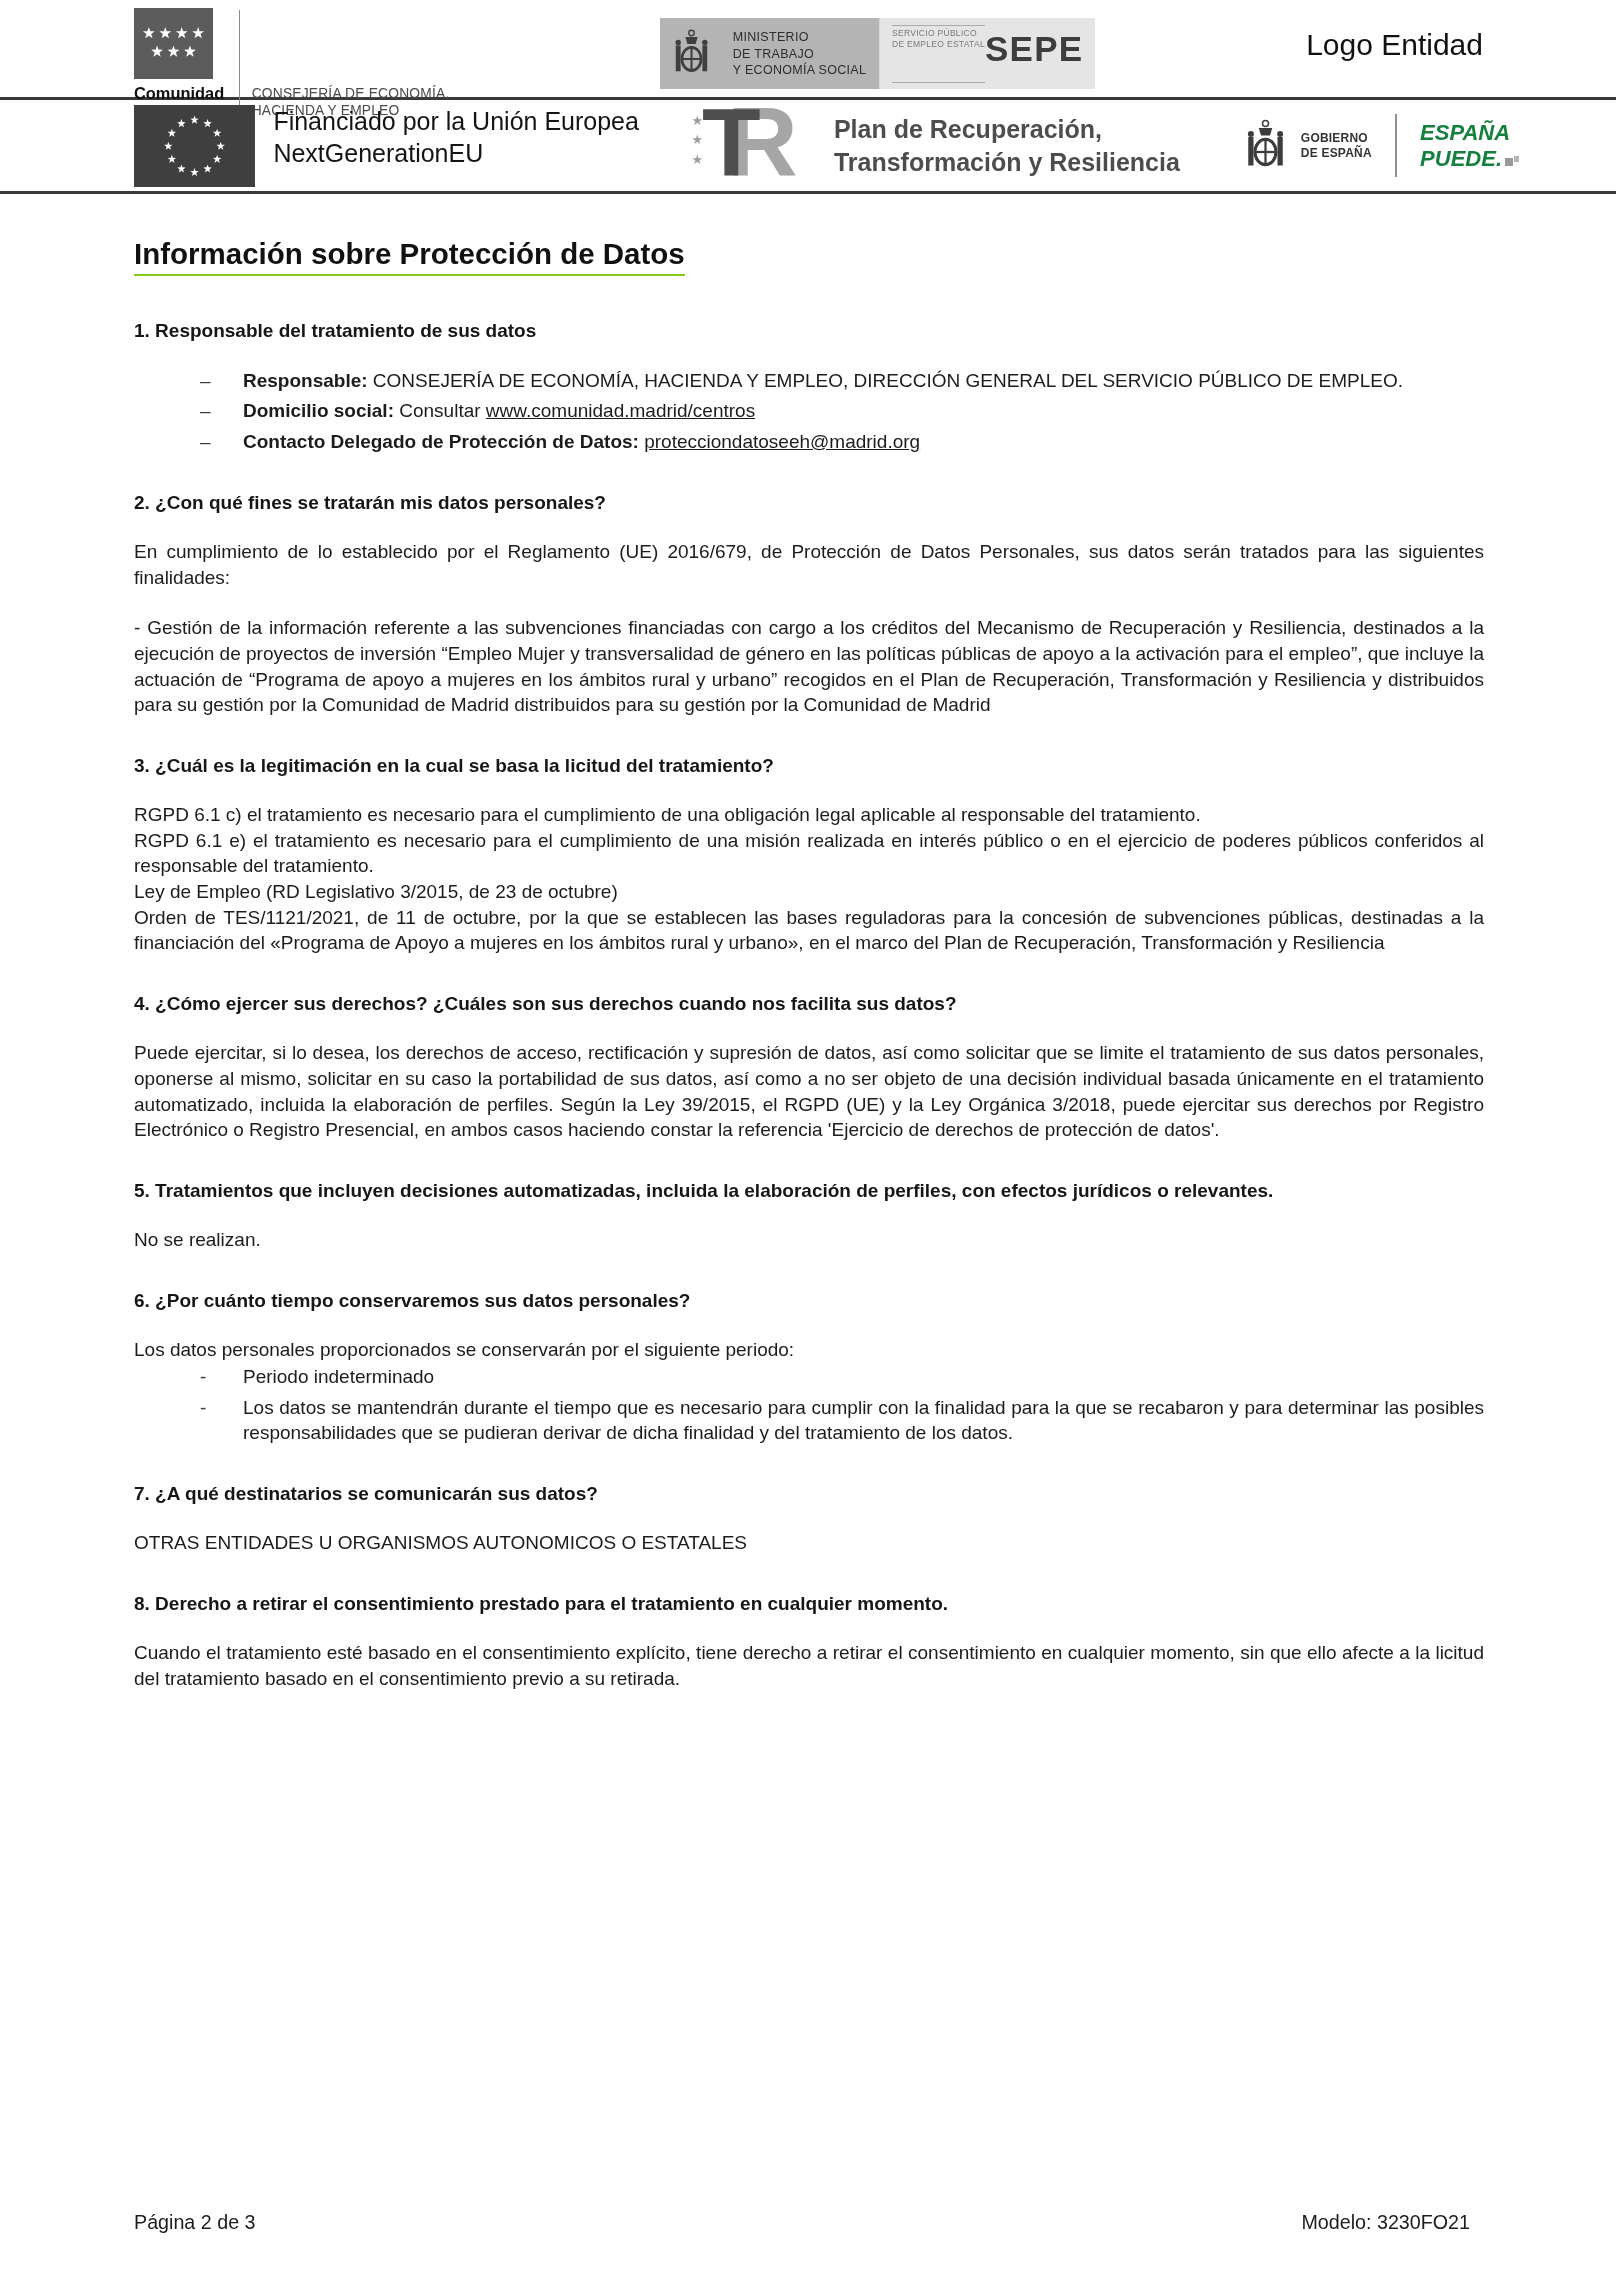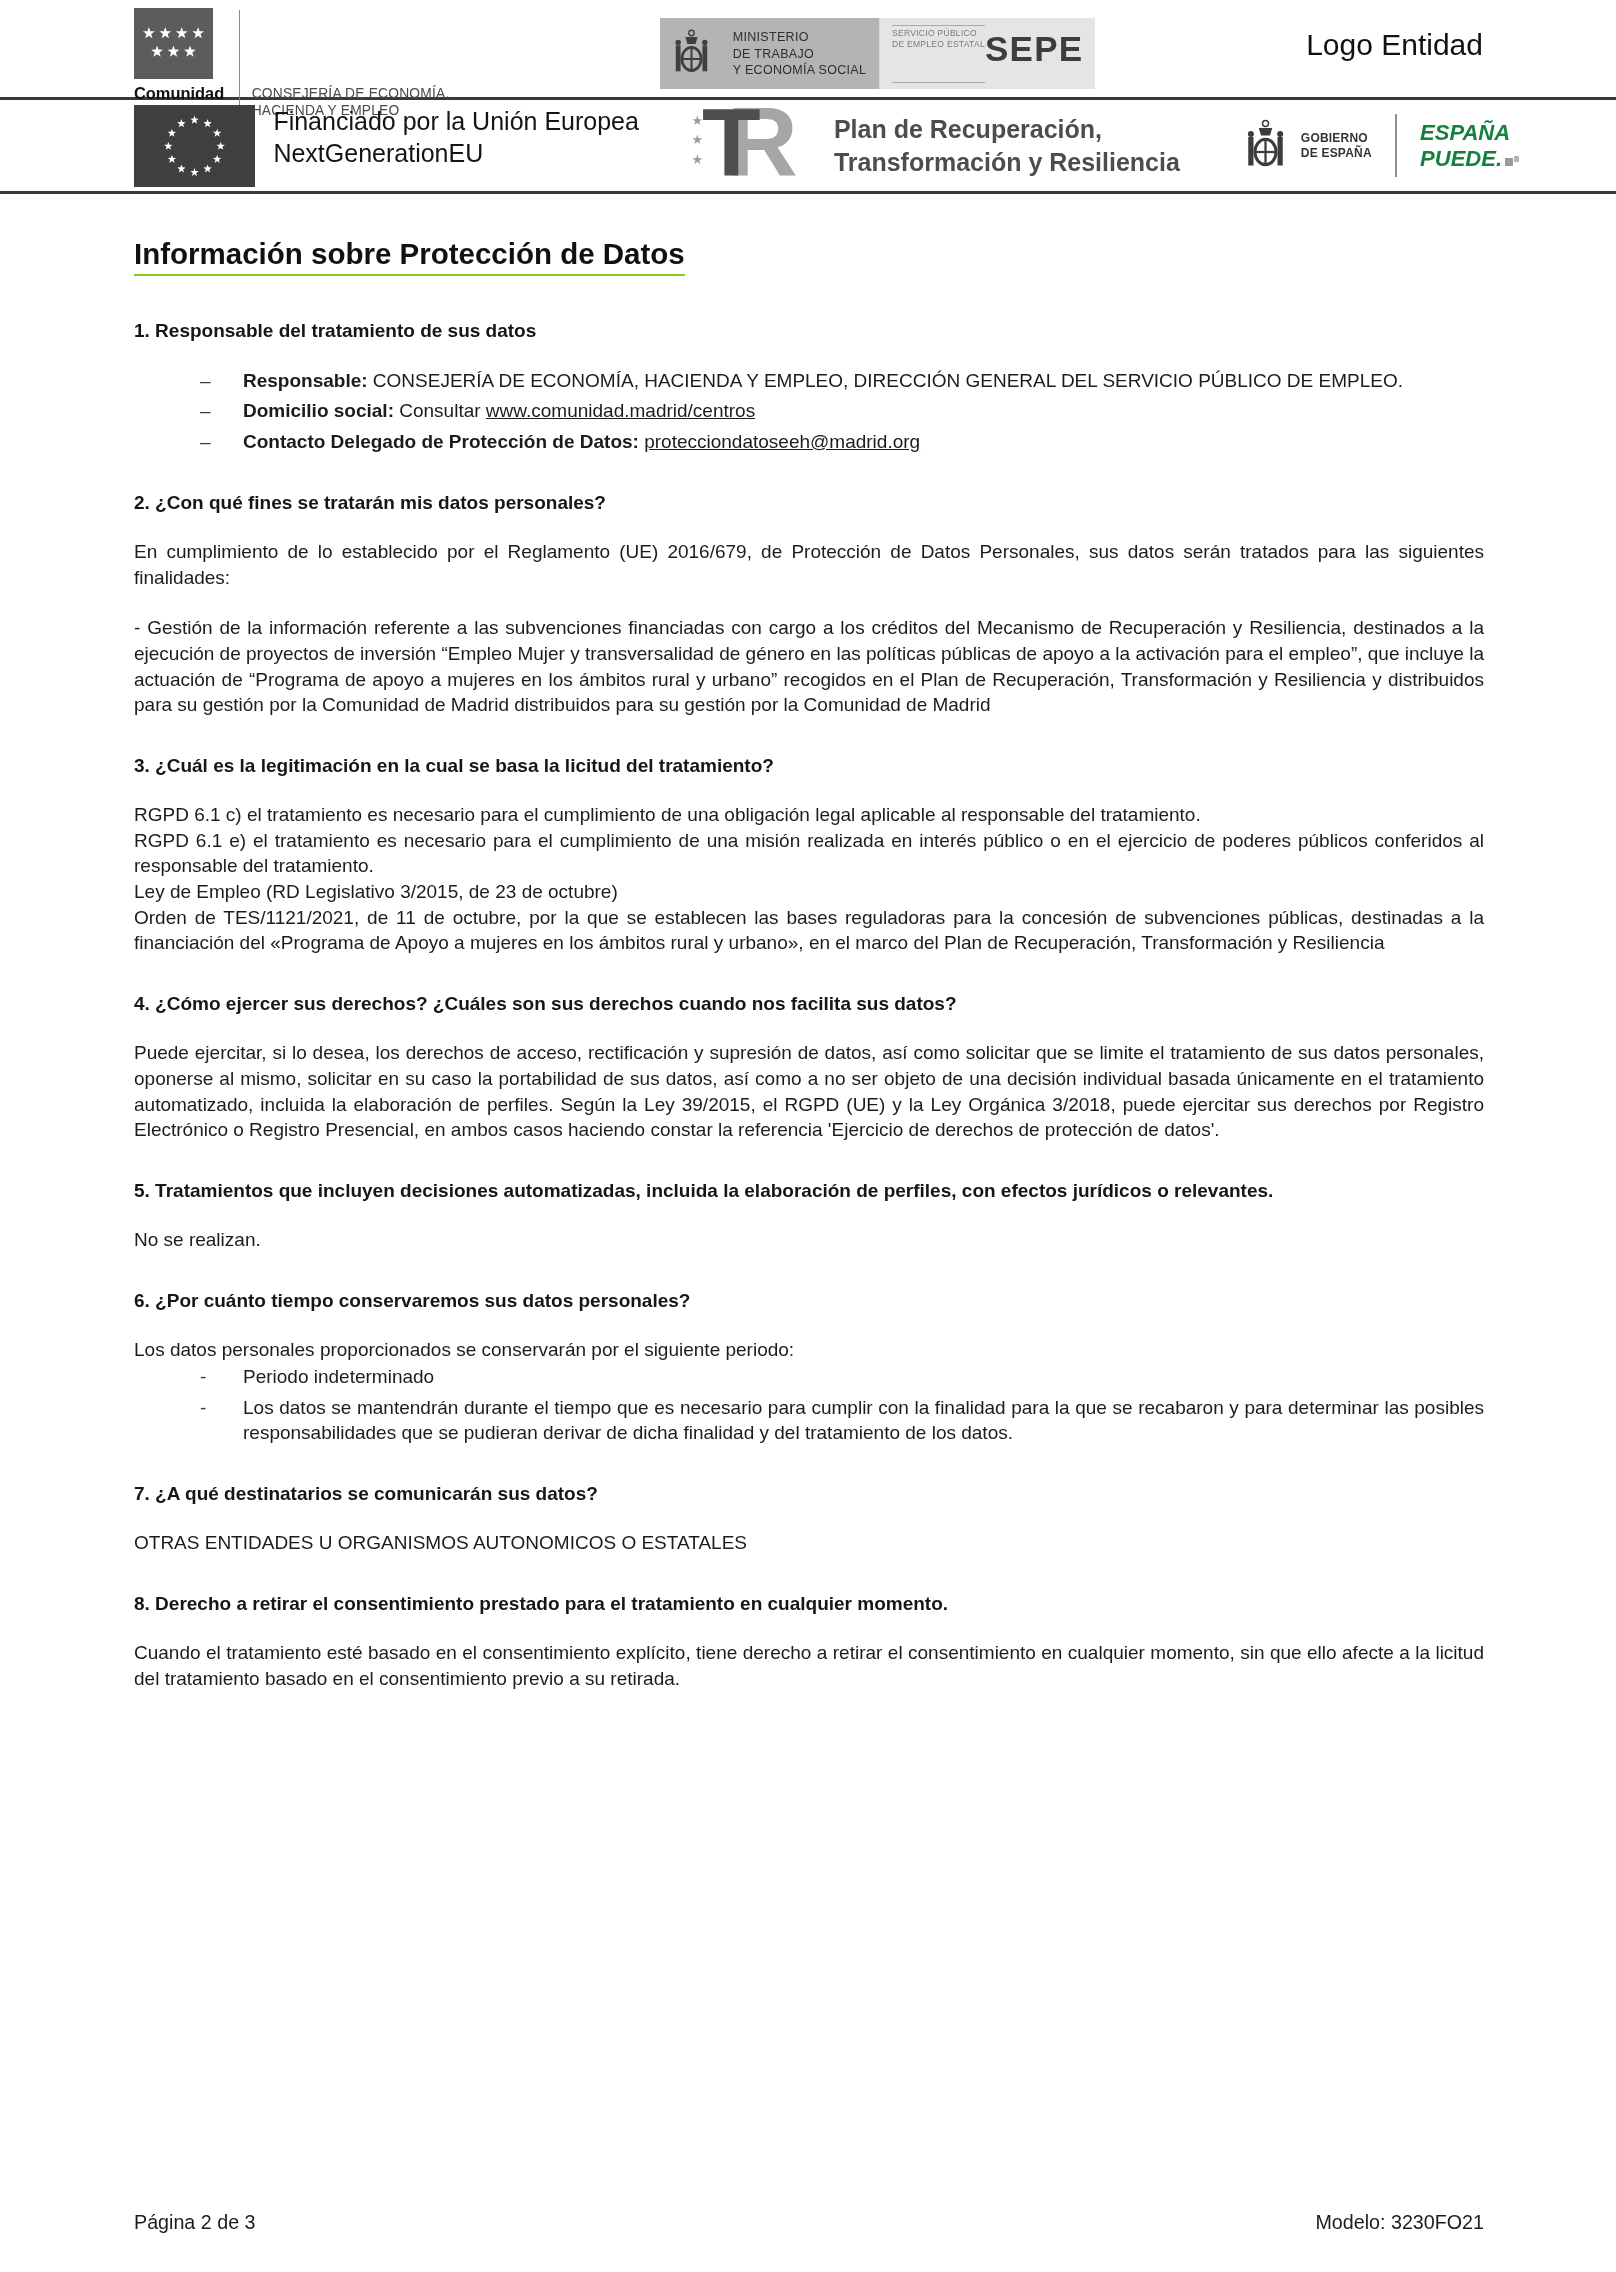--- a/index.html
+++ b/index.html
@@ -58,21 +58,21 @@
   p{font-size:19px;line-height:1.35;margin:0;text-align:justify;color:#1c1c1c;}
   p.gap{margin-bottom:25px;}
   .dash-list{margin-top:1.3px;}
   .dash-item{display:flex;padding-left:66px;margin-bottom:5.2px;font-size:19px;line-height:1.35;}
   .dash-marker{width:43px;flex:none;color:#3a3a3a;}
   .dash-text{flex:1;text-align:justify;}
   .b{font-weight:bold;}
   .lnk{color:#1c1c1c;text-decoration:underline;}
 
   
-  .footer{position:absolute;left:134px;right:133px;bottom:39px;display:flex;
+  .footer{position:absolute;left:134px;right:147px;bottom:39px;display:flex;
           justify-content:space-between;font-size:19.7px;color:#1c1c1c;}
 </style>
 </head>
 <body>
 
 <svg width="0" height="0" style="position:absolute" aria-hidden="true">
   <defs>
     <symbol id="star5" viewBox="0 0 10 10">
       <path d="M5 0 6.2 3.5 10 3.6 7 5.9 8.1 9.5 5 7.4 1.9 9.5 3 5.9 0 3.6 3.8 3.5Z"></path>
     </symbol>

